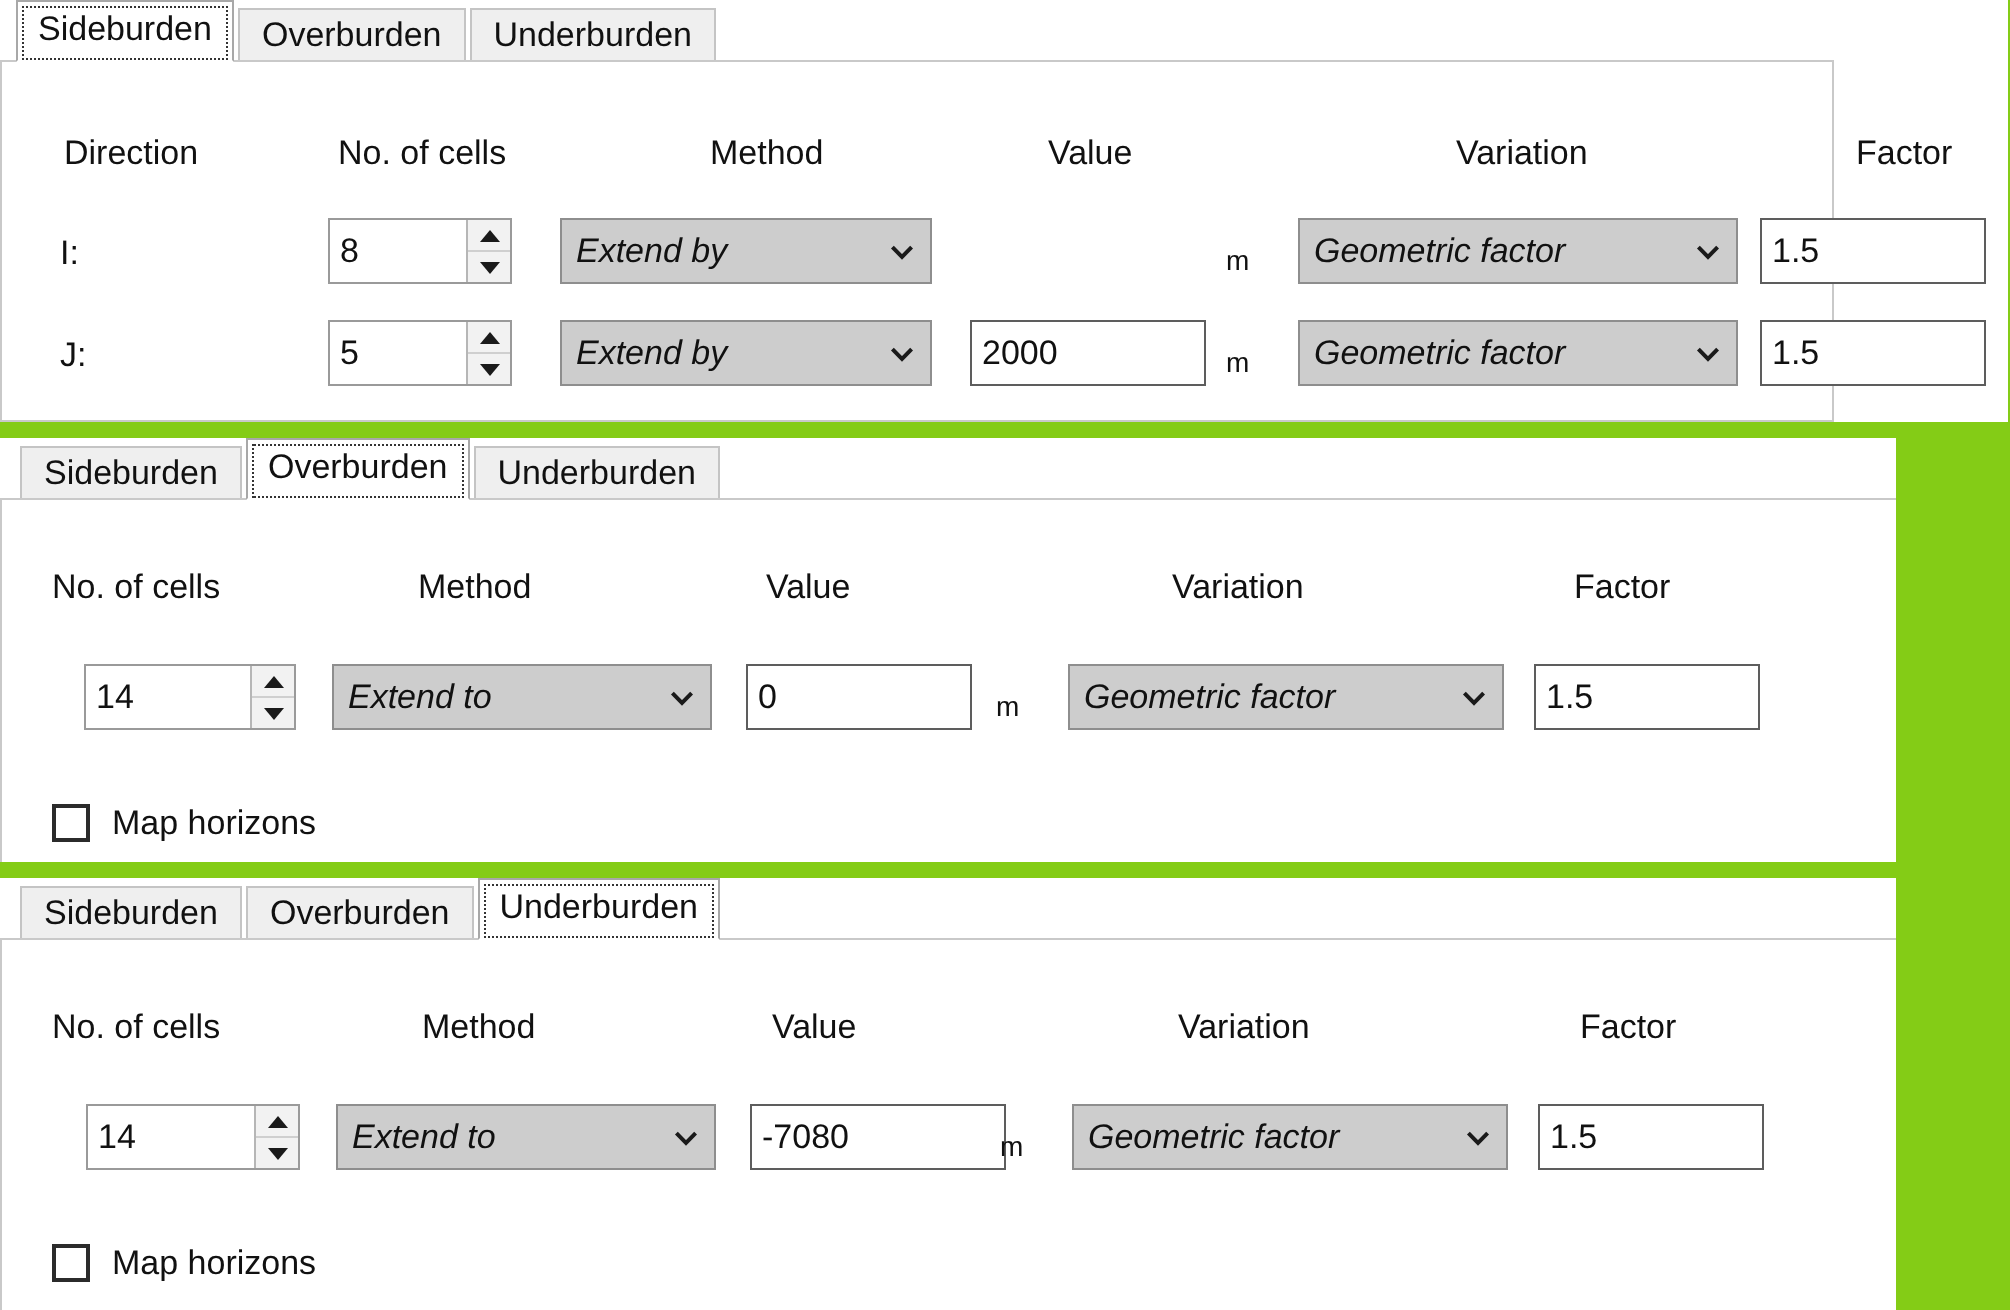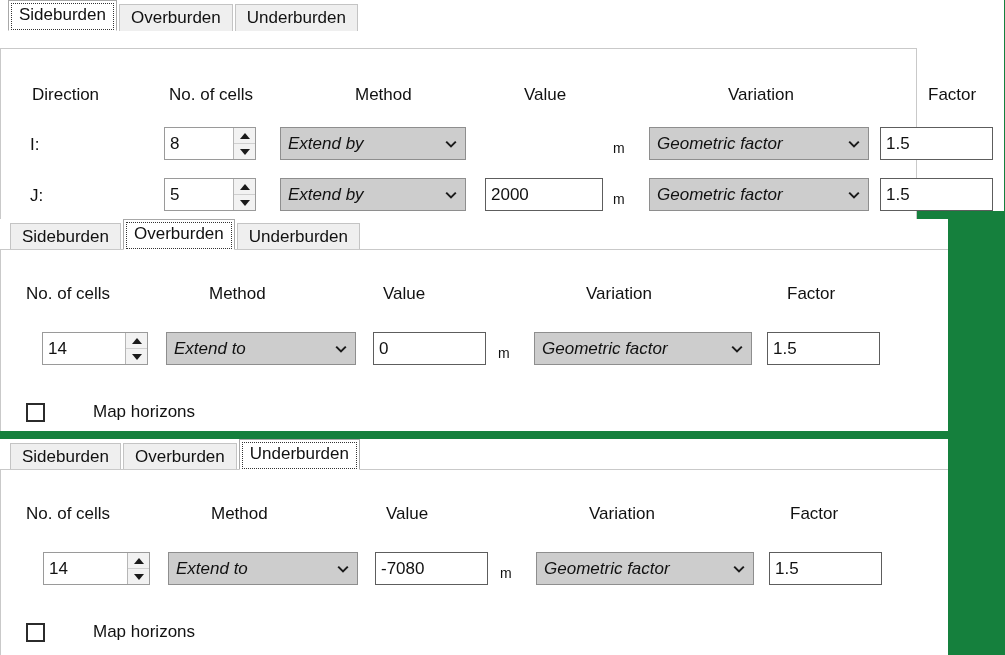--- a/index.html
+++ b/index.html
@@ -13,21 +13,21 @@
     font-family: "Liberation Sans", sans-serif;
     color: #1a1a1a;
     overflow: hidden;
     position: relative;
   }
 
   .screen {
     position: relative;
     width: 1005px;
     height: 655px;
-    background: #15803d;
+    background: #84cc16;
   }
 
   
   .tabpanel {
     position: absolute;
     background: #ffffff;
   }
   .tabstrip {
     position: relative;
     height: 31px;
@@ -180,25 +180,24 @@
   .combo .chev {
     width: 16px;
     height: 16px;
     flex: 0 0 16px;
     display: block;
   }
 
   .checkrow {
     position: absolute;
     display: flex;
-    align-items: center;
-    font-size: 17px;
-    color: #111;
-    white-space: nowrap;
-    gap: 37px;
+    align-items: flex-start;
+    font-size: 17px;
+    color: #111;
+    white-space: nowrap;
   }
   .checkbox {
     width: 19px;
     height: 19px;
     border: 2px solid #2b2b2b;
     background: #ffffff;
     box-sizing: border-box;
     margin-right: 11px;
     flex: 0 0 19px;
   }
@@ -216,21 +215,21 @@
         <span class="focusring"></span>
       </div>
       <div class="tab">
         <span>Overburden</span>
       </div>
       <div class="tab">
         <span>Underburden</span>
       </div>
     </div>
 
-    <div class="tabbody full" style="position:absolute; left:0px; top:48px; width:917px; height:181px;">
+    <div class="tabbody full" style="position:absolute; left:0px; top:30px; width:917px; height:181px;">
 
       <div class="hdr" style="left:31px; top:36px;">Direction</div>
       <div class="hdr" style="left:168px; top:36px;">No. of cells</div>
       <div class="hdr" style="left:354px; top:36px;">Method</div>
       <div class="hdr" style="left:523px; top:36px;">Value</div>
       <div class="hdr" style="left:727px; top:36px;">Variation</div>
       <div class="hdr" style="left:927px; top:36px;">Factor</div>
 
       <div class="rowlabel" style="left:29px; top:86px;">I:</div>
 
@@ -407,21 +406,21 @@
         </div>
       </div>
 
       <div class="combo" style="left:167px; top:82px; width:190px; height:33px;">
         <span class="combo-text">Extend to</span>
         <svg class="chev" viewBox="0 0 16 16">
           <path d="M3.2 5.6 L8 10.4 L12.8 5.6" fill="none" stroke="#1a1a1a" stroke-width="2"></path>
         </svg>
       </div>
 
-      <div class="textbox" style="left:374px; top:82px; width:113px; height:33px;">
+      <div class="textbox" style="left:374px; top:82px; width:128px; height:33px;">
         <span>-7080</span>
       </div>
       <div class="unit" style="left:499px; top:95px;">m</div>
 
       <div class="combo" style="left:535px; top:82px; width:218px; height:33px;">
         <span class="combo-text">Geometric factor</span>
         <svg class="chev" viewBox="0 0 16 16">
           <path d="M3.2 5.6 L8 10.4 L12.8 5.6" fill="none" stroke="#1a1a1a" stroke-width="2"></path>
         </svg>
       </div>

